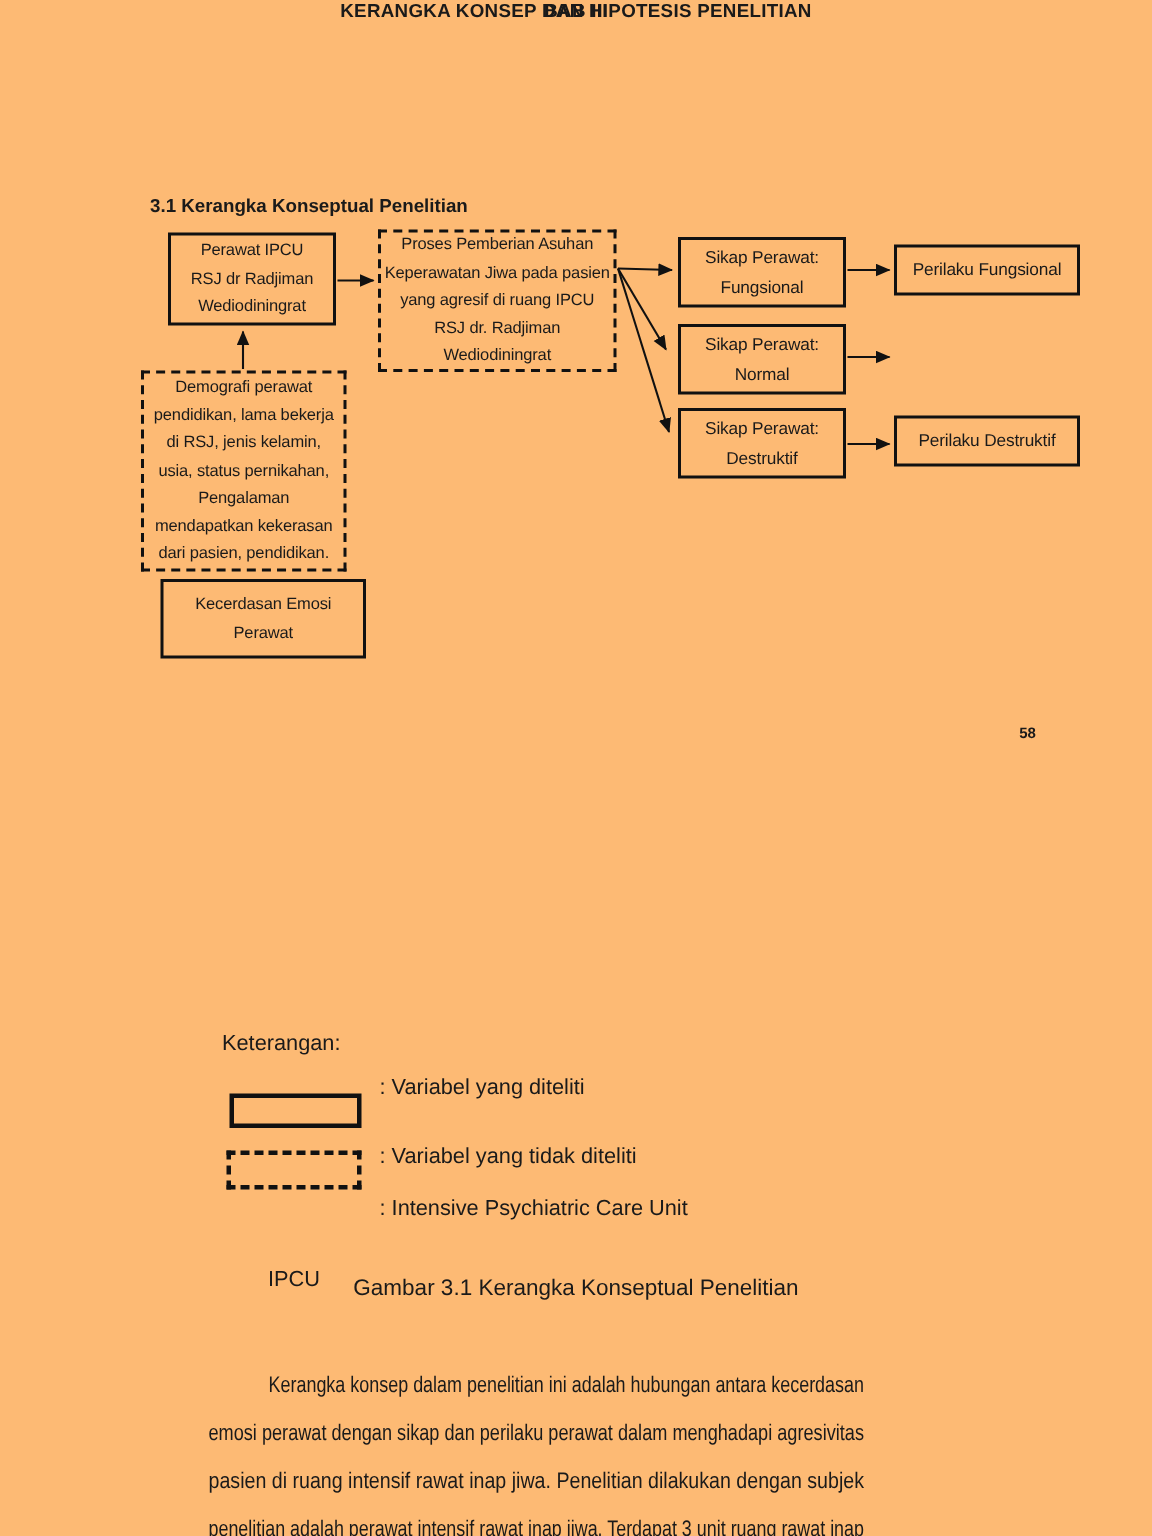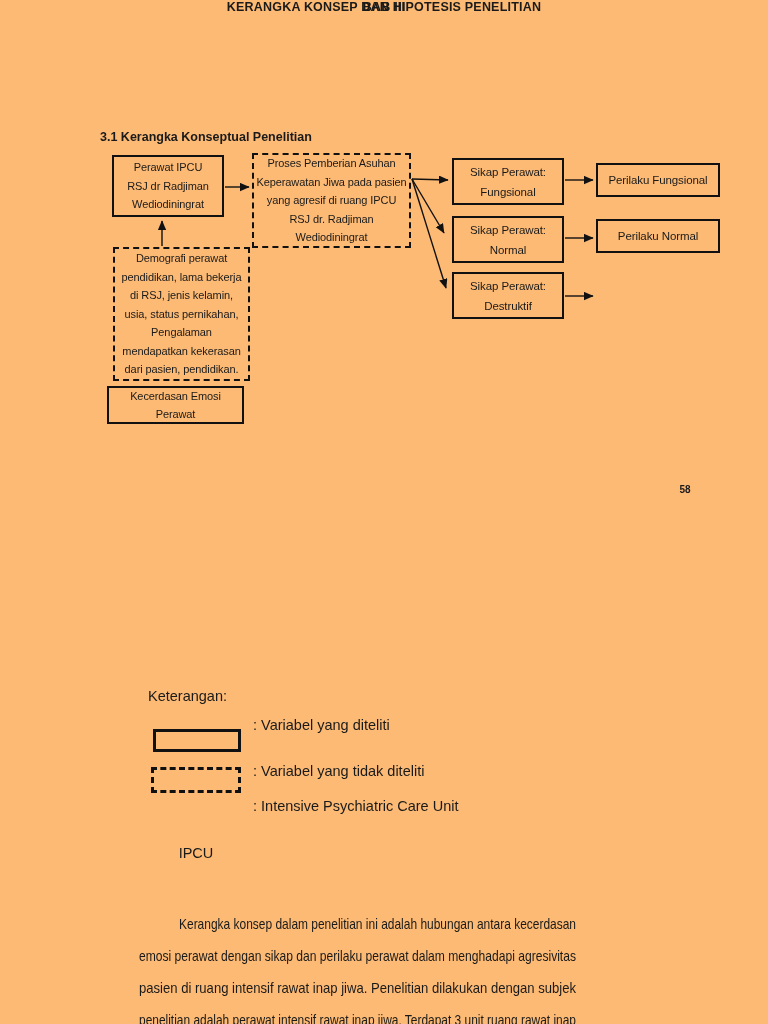--- a/index.html
+++ b/index.html
@@ -19,22 +19,22 @@
   
   .box { position:absolute; display:flex; flex-direction:column; justify-content:center;
          align-items:center; box-sizing:border-box; }
   .box .bl { white-space:nowrap; font-size:11px; line-height:18.5px; letter-spacing:-.1px; }
   .b-solid  { border:2px solid #111; }
   .b-solid3 { border:2.5px solid #111; }
   .b-dash   { border:2.5px dashed #111; }
 
   .box-perawat    { left:112px; top:155px; width:112px; height:62px; }
   .box-proses     { left:252px; top:153px; width:159px; height:95px; }
-  .box-demografi  { left:113px; top:247px; width:137px; height:134px;align-items:center; }
-  .box-kecerdasan { left:107px; top:386px; width:137px; height:38px; }
+  .box-demografi  { left:94px; top:247px; width:137px; height:134px;align-items:center; }
+  .box-kecerdasan { left:107px; top:386px; width:137px; height:53px; }
   .box-sikap      { left:452px; width:112px; height:47px; }
   .box-sikap .bl  { font-size:11.5px; line-height:20px; }
   .sikap-0 { top:158px; } .sikap-1 { top:216px; } .sikap-2 { top:272px; }
   .box-perilaku   { left:596px; width:124px; height:34px; }
   .box-perilaku .bl { font-size:11.5px; }
   .perilaku-0 { top:163px;text-align:center; } .perilaku-1 { top:219px; } .perilaku-2 { top:277px; }
 
   .arrows { left:0; top:0; width:768px; height:1024px; pointer-events:none; }
 
   .page-num { left:675px; top:484px; width:20px; font-size:10px; font-weight:bold; text-align:center; }
@@ -102,22 +102,22 @@
     <span class="bl">Normal</span>
   </div>
   <div class="box b-solid3 box-sikap sikap-2">
     <span class="bl">Sikap Perawat:</span>
     <span class="bl">Destruktif</span>
   </div>
 
   <div class="box b-solid box-perilaku perilaku-0">
     <span class="bl">Perilaku Fungsional</span>
   </div>
-  <div class="box b-solid box-perilaku perilaku-1">
-    <span class="bl">Perilaku Normal</span>
+  <div class="box b-solid box-perilaku perilaku-2">
+    <span class="bl">Perilaku Destruktif</span>
   </div>
 
   <svg class="abs arrows" viewBox="0 0 768 1024">
     <defs>
       <marker id="ah" markerWidth="8" markerHeight="8" refX="6.5" refY="3" orient="auto">
         <path d="M0,0 L7,3 L0,6 z" fill="#111"></path>
       </marker>
     </defs>
     <line x1="225" y1="187" x2="249" y2="187" stroke="#111" stroke-width="1.4" marker-end="url(#ah)"></line>
     <line x1="162" y1="246" x2="162" y2="221" stroke="#111" stroke-width="1.4" marker-end="url(#ah)"></line>
@@ -132,20 +132,21 @@
   <div class="abs page-num">58</div>
 
   <div class="abs legend-title">Keterangan:</div>
   <div class="abs sw-solid"></div>
   <div class="abs legend-label ll-0">: Variabel yang diteliti</div>
   <div class="abs sw-dashed"></div>
   <div class="abs legend-label ll-1">: Variabel yang tidak diteliti</div>
   <div class="abs sw-text">IPCU</div>
   <div class="abs legend-label ll-2">: Intensive Psychiatric Care Unit</div>
 
+  <div class="abs ctr caption">Gambar 3.1 Kerangka Konseptual Penelitian</div>
 
   <div class="abs para">
     <div class="p-line indent fit-line"><span style="transform: scaleX(0.797389);">Kerangka konsep dalam penelitian ini adalah hubungan antara kecerdasan</span></div>
     <div class="p-line fit-line"><span style="transform: scaleX(0.806273);">emosi perawat dengan sikap dan perilaku perawat dalam menghadapi agresivitas</span></div>
     <div class="p-line fit-line"><span style="transform: scaleX(0.871956);">pasien di ruang intensif rawat inap jiwa. Penelitian dilakukan dengan subjek</span></div>
     <div class="p-line fit-line"><span style="transform: scaleX(0.79563);">penelitian adalah perawat intensif rawat inap jiwa. Terdapat 3 unit ruang rawat inap</span></div>
   </div>
 
 </div>
 

